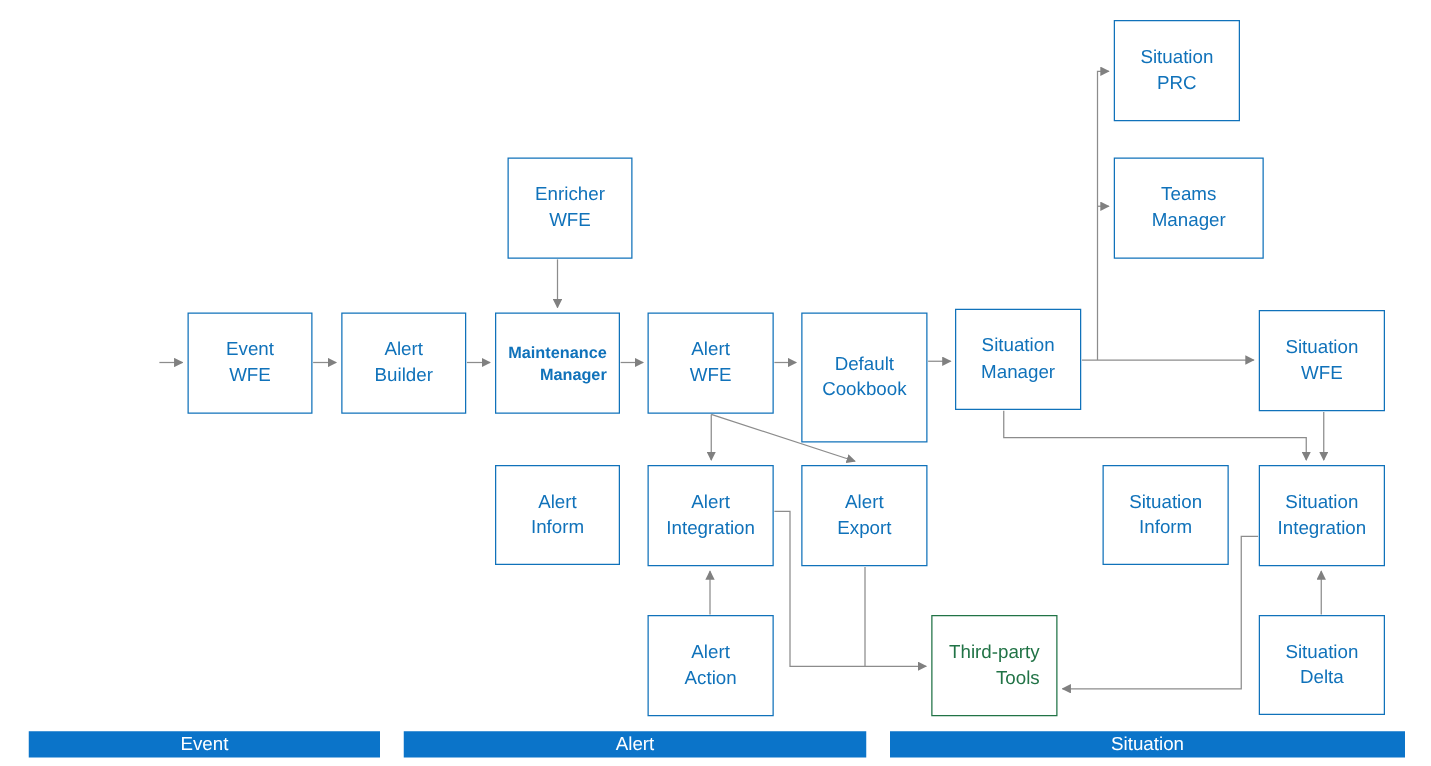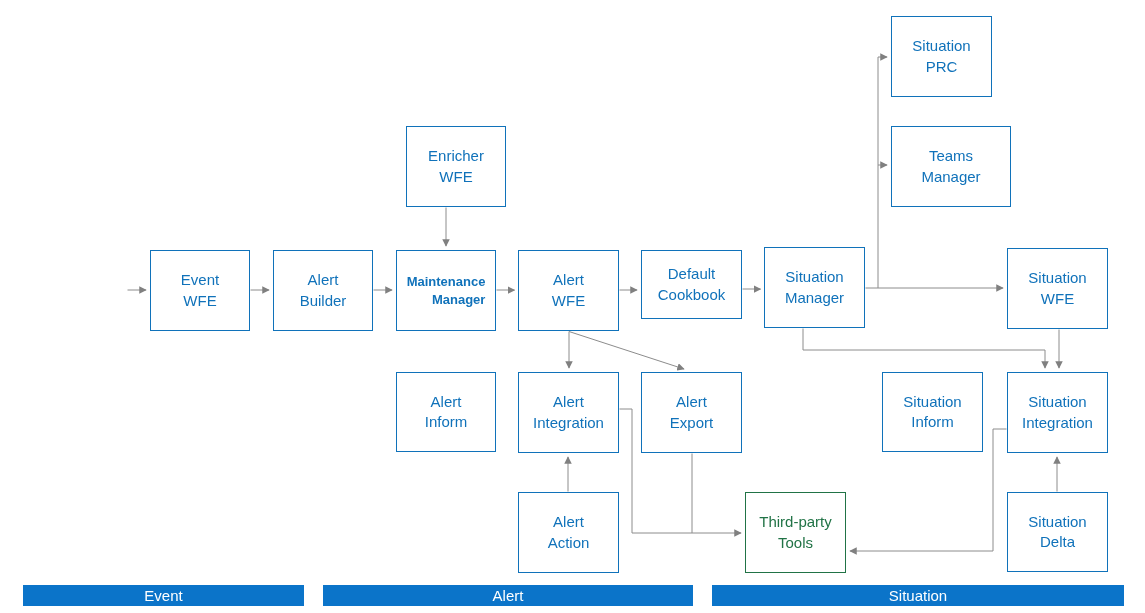--- a/index.html
+++ b/index.html
@@ -23,21 +23,21 @@
     border: 1.5px solid #1072BA;
     color: #1072BA;
     display: flex;
     align-items: center;
     justify-content: center;
     text-align: center;
     font-size: 15px;
     line-height: 1.35;
   }
   .node-label { white-space: pre-line; }
-  .node--green { border-color: #217346; color: #217346; }
+  .node--green { border-color: #217346; color: #217346; text-align: right; }
   .node--bold  { font-weight: bold; font-size: 13px; text-align: right; }
   .lane {
     position: absolute;
     top: 585px;
     height: 21px;
     background: #0B74C9;
     color: #ffffff;
     display: flex;
     align-items: center;
     justify-content: center;
@@ -97,21 +97,21 @@
 WFE</span>
   </div>
   <div class="node node--bold" style="left:396px;top:250px;width:100px;height:81px">
     <span class="node-label">Maintenance
 Manager</span>
   </div>
   <div class="node" style="left:518px;top:250px;width:101px;height:81px">
     <span class="node-label">Alert
 WFE</span>
   </div>
-  <div class="node" style="left:641px;top:250px;width:101px;height:69px">
+  <div class="node" style="left:641px;top:250px;width:101px;height:104px">
     <span class="node-label">Default
 Cookbook</span>
   </div>
   <div class="node" style="left:764px;top:247px;width:101px;height:81px">
     <span class="node-label">Situation
 Manager</span>
   </div>
   <div class="node" style="left:1007px;top:248px;width:101px;height:81px">
     <span class="node-label">Situation
 WFE</span>

